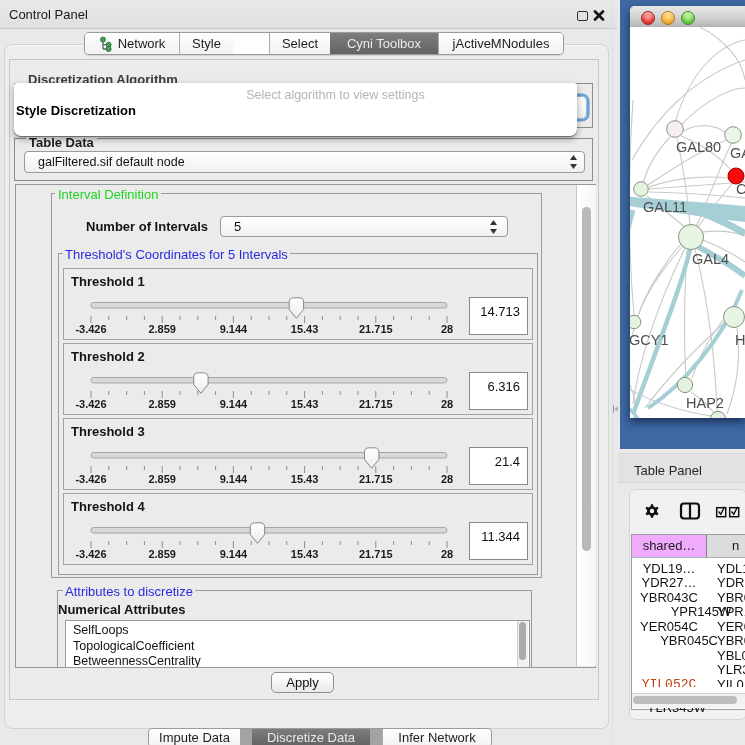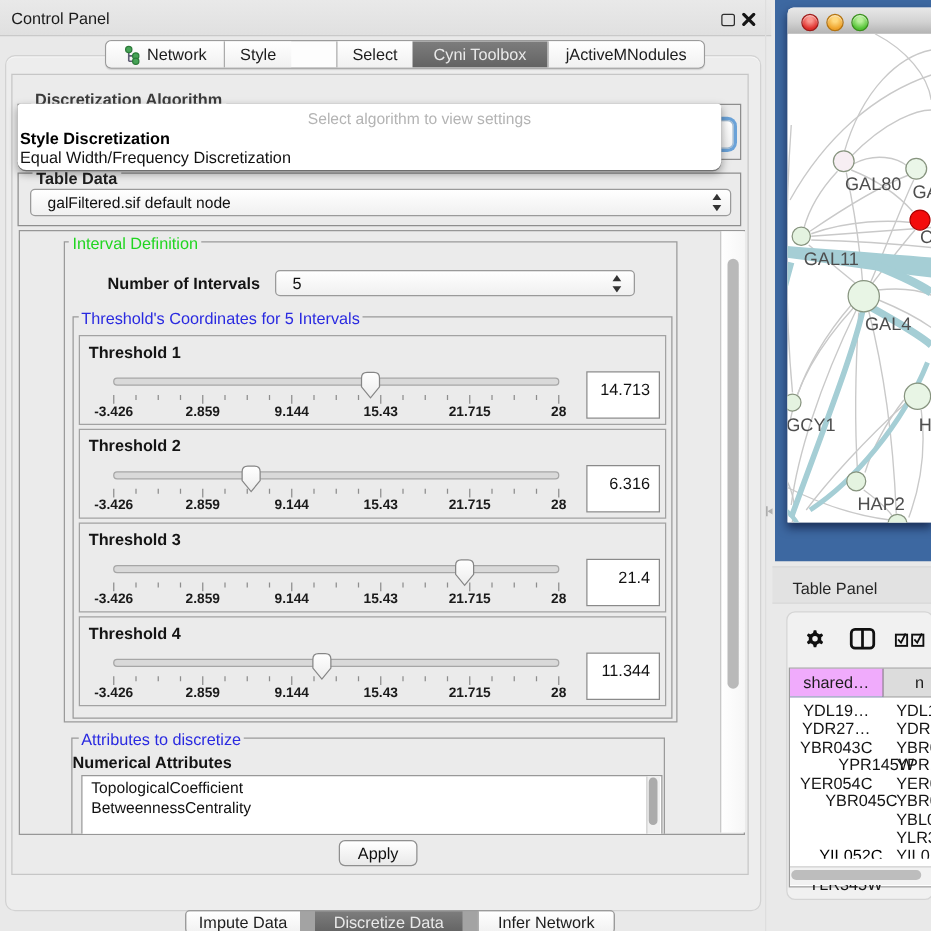--- a/index.html
+++ b/index.html
@@ -216,39 +216,39 @@
       <g transform="translate(194.5,0)">
         <path d="M-7.2 34.3 Q-7.2 29.8 -2.7 29.8 L2.7 29.8 Q7.2 29.8 7.2 34.3 L7.2 41.5 L0 50.3 L-7.2 41.5 Z" fill="url(#thg)" stroke="#868686" stroke-width="1"></path>
       </g>
     </svg>
 <div class="abs" style="left:453px;top:337px;width:50px;height:30px;border:1px solid #8a8a8a;background:#fff;font-size:13px;color:#111;text-align:right;padding:6px 7px 0 0;box-sizing:content-box;">11.344</div>
 <div class="abs" style="left:41px;top:405px;width:473px;height:200px;border:1px solid #9a9a9a;"></div>
 <div class="abs" style="left:47px;top:399px;font-size:13px;color:#2a2ae0;background:#ebebeb;padding:0 2px;">Attributes to discretize</div>
 <div class="abs" style="left:42px;top:417px;font-size:13px;font-weight:bold;color:#141414;">Numerical Attributes</div>
 <div class="abs" style="left:49px;top:435px;width:463px;height:120px;border:1px solid #989898;background:#fff;"></div>
 <div class="abs" style="left:50px;top:438px;width:449px;">
+      <div style="padding-left:7px;height:15.5px;font-size:12.5px;color:#111;">SelfLoops</div>
       <div style="padding-left:7px;height:15.5px;font-size:12.5px;color:#111;">TopologicalCoefficient</div>
       <div style="padding-left:7px;height:15.5px;font-size:12.5px;color:#111;">BetweennessCentrality</div>
     </div>
 <div class="abs" style="left:501px;top:436px;width:10px;height:118px;background:#f0f0f0;border-left:1px solid #cfcfcf;"></div>
 <div class="abs" style="left:503px;top:437px;width:7px;height:38px;background:#ababab;border-radius:4px;"></div>
 </div>
 <div class="abs" style="left:576px;top:185px;width:19px;height:481px;background:linear-gradient(to right,#ffffff,#f6f6f6);border-left:1px solid #c8c8c8;"></div>
 <div class="abs" style="left:582px;top:207px;width:9px;height:344px;background:#b9b9b9;border-radius:5px;"></div>
 <div class="abs" style="left:271px;top:672px;width:61px;height:19px;border:1px solid #8f8f8f;border-radius:5px;background:linear-gradient(#ffffff,#e9e9e9);font-size:13px;color:#111;text-align:center;line-height:19px;">Apply</div>
 <div class="abs" style="left:148px;top:728px;height:17px;border:1px solid #9b9b9b;border-radius:4px;background:#a3a3a3;display:flex;overflow:hidden;gap:12px;">
 <div style="width:91px;background:linear-gradient(#ffffff,#f1f1f1);color:#1c1c1c;display:flex;align-items:center;justify-content:center;font-size:13px;">Impute Data</div>
 <div style="width:118px;background:linear-gradient(#7d7d7d,#636363);color:#e9e9e9;display:flex;align-items:center;justify-content:center;font-size:13px;">Discretize Data</div>
 <div style="width:108px;background:linear-gradient(#ffffff,#f1f1f1);color:#1c1c1c;border-left:1px solid #ababab;display:flex;align-items:center;justify-content:center;font-size:13px;">Infer Network</div>
 </div>
 <div class="abs" style="left:14px;top:83px;width:563px;height:53px;background:#fff;border-radius:3px 3px 7px 7px;
  box-shadow:0 1px 0 #6f6f6f,0 3px 7px rgba(0,0,0,0.35);z-index:50;">
  <div style="position:absolute;left:0;top:5px;width:100%;text-align:center;font-size:12.5px;color:#b4b4b4;margin-left:40px;">Select algorithm to view settings</div>
  <div style="position:absolute;left:2px;top:20px;font-size:13px;font-weight:bold;color:#000;">Style Discretization</div>
- <div style="position:absolute;left:2px;top:34.5px;font-size:13px;color:#111;">Equal Width/Frequency Discretization</div>
 </div>
 <div class="abs" style="left:612px;top:0;width:1px;height:745px;background:#dedede;"></div>
 <svg class="abs" style="left:612px;top:404px" width="7" height="10" viewBox="0 0 7 10">
     <path d="M1.5 1 L1.5 9" stroke="#9a9a9a" stroke-width="1"></path>
     <path d="M2 5 L6 2.5 L6 7.5 Z" fill="#b0b0b0"></path>
   </svg>
 <div class="abs" style="left:620px;top:0;width:125px;height:449px;background:#3d68a1;"></div>
 <div class="abs" style="left:630px;top:6px;width:115px;height:412px;background:#fff;border-radius:5px 0 0 0;box-shadow:0 4px 8px rgba(5,10,40,0.6);"></div>
 <div class="abs" style="left:630px;top:6px;width:115px;height:21px;border-radius:5px 0 0 0;background:linear-gradient(#e8e8e8 0%,#d2d2d2 55%,#b3b3b3 100%);border-bottom:1px solid #8d8d8d;"></div>
 <div class="abs" style="left:640.5px;top:10.5px;width:12px;height:12px;border-radius:50%;background:radial-gradient(circle at 50% 32%,#fa968e 18%,#de2f2b 70%);border:1px solid #9e1c1a;box-shadow:inset 0 1px 1px rgba(255,255,255,0.6);"></div>
@@ -347,16 +347,16 @@
 <div class="abs" style="left:632px;top:604.1499999999999px;width:74px;height:14.6px;font-size:13px;color:#141414;text-align:center;padding-left:32px;">YPR145W</div>
 <div class="abs" style="left:717px;top:604.1499999999999px;width:28px;height:14.6px;font-size:13px;color:#141414;">YPR1</div>
 <div class="abs" style="left:632px;top:618.6999999999998px;width:74px;height:14.6px;font-size:13px;color:#141414;text-align:center;">YER054C</div>
 <div class="abs" style="left:717px;top:618.6999999999998px;width:28px;height:14.6px;font-size:13px;color:#141414;">YER0</div>
 <div class="abs" style="left:644px;top:633.2499999999998px;width:74px;height:14.6px;font-size:13px;color:#141414;text-align:right;">YBR045C</div>
 <div class="abs" style="left:717px;top:633.2499999999998px;width:28px;height:14.6px;font-size:13px;color:#141414;">YBR0</div>
 <div class="abs" style="left:632px;top:647.7999999999997px;width:74px;height:14.6px;font-size:13px;color:#141414;text-align:center;margin-top:44px;">YBL079W</div>
 <div class="abs" style="left:717px;top:647.7999999999997px;width:28px;height:14.6px;font-size:13px;color:#141414;">YBL0</div>
 <div class="abs" style="left:632px;top:662.3499999999997px;width:74px;height:14.6px;font-size:13px;color:#141414;text-align:right;margin-top:38px;">YLR345W</div>
 <div class="abs" style="left:717px;top:662.3499999999997px;width:28px;height:14.6px;font-size:13px;color:#141414;">YLR3</div>
-<div class="abs" style="left:632px;top:676.8999999999996px;width:74px;height:14.6px;font-size:13px;color:#000000;text-align:right;">YIL052C</div>
+<div class="abs" style="left:632px;top:676.8999999999996px;width:74px;height:14.6px;font-size:13px;color:#c2410c;text-align:center;font-family:Liberation Mono, monospace;">YIL052C</div>
 <div class="abs" style="left:717px;top:676.8999999999996px;width:28px;height:14.6px;font-size:13px;color:#141414;">YIL0</div>
 <div class="abs" style="left:632px;top:687px;width:113px;height:7px;background:#fff;"></div>
 <div class="abs" style="left:632px;top:693px;width:113px;height:14px;background:#f2f2f2;border-top:1px solid #cfcfcf;"></div>
 <div class="abs" style="left:633px;top:696px;width:104px;height:8px;background:#bdbdbd;border-radius:4px;"></div>
 </body></html>

